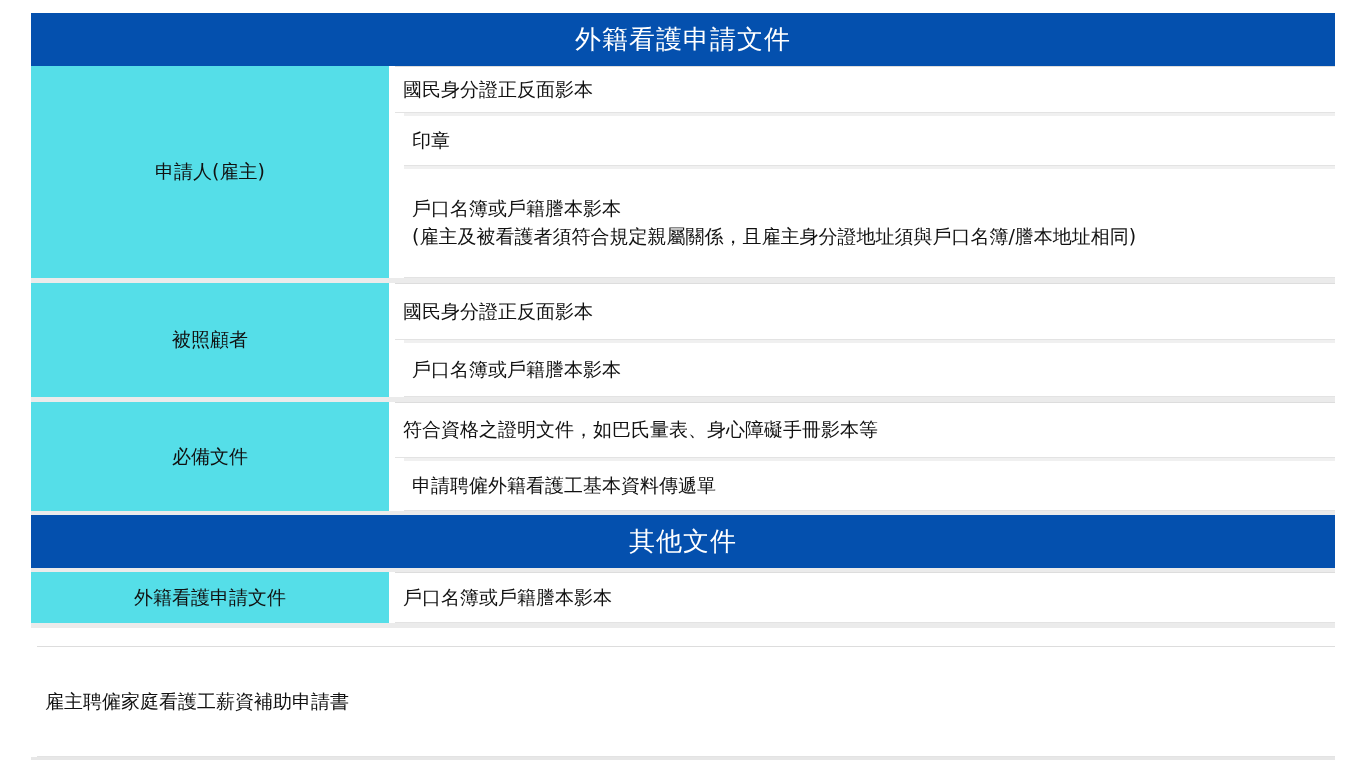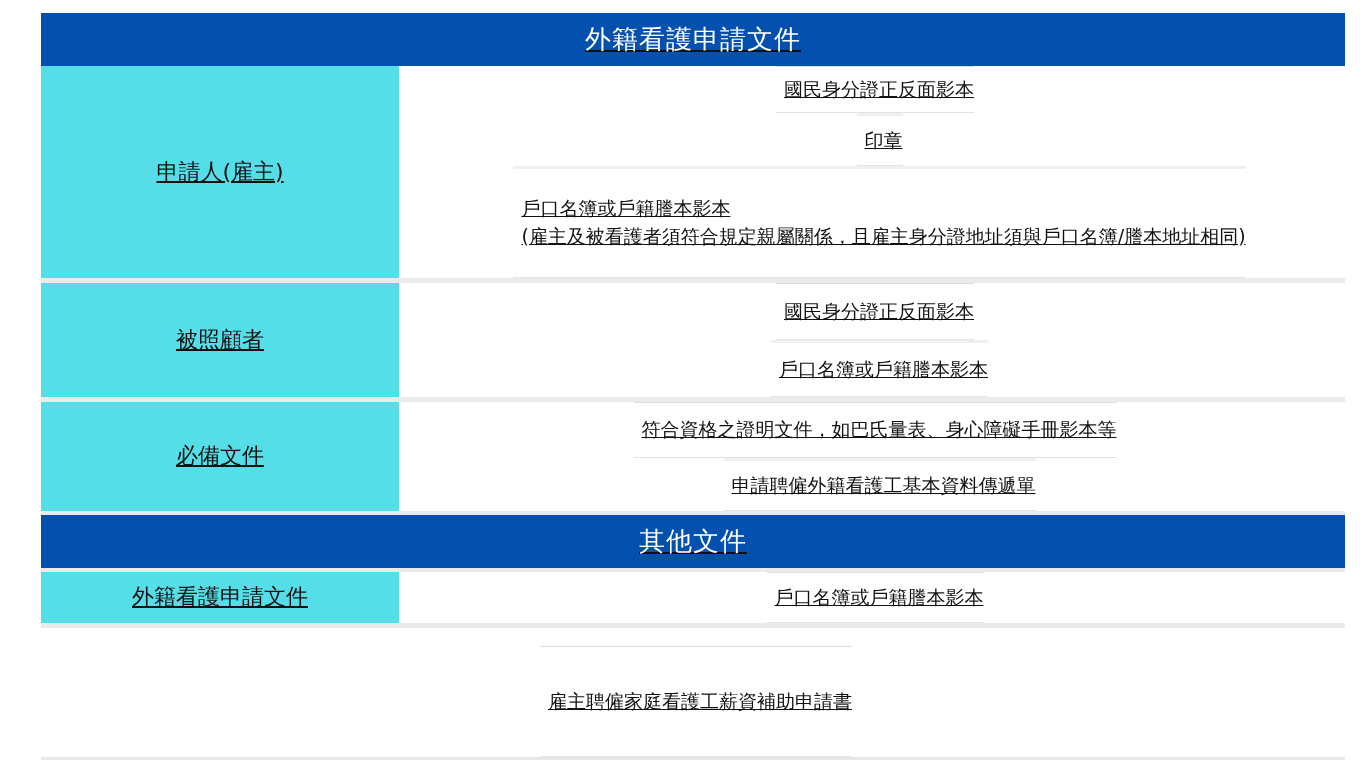--- a/index.html
+++ b/index.html
@@ -11,27 +11,26 @@
     overflow: hidden;
   }
   body {
     font-family: "DejaVu Sans", "Liberation Sans", sans-serif;
     color: #111111;
     -webkit-font-smoothing: antialiased;
   }
 
   .doc-table {
     position: absolute;
-    left: 41px;
+    left: 31px;
     top: 13px;
     width: 1304px;
     box-sizing: border-box;
     border-collapse: separate;
     border-spacing: 0;
-    text-decoration: underline;
   }
 
   
   .section-bar {
     background: #0450AE;
     color: #ffffff;
     text-align: center;
     font-size: 26px;
     line-height: 1.2;
     letter-spacing: 1px;
@@ -56,34 +55,33 @@
 
   .label-cell {
     width: 358px;
     flex: 0 0 358px;
     background: #55DEE8;
     color: #111111;
     display: flex;
     align-items: center;
     justify-content: center;
     text-align: center;
-    font-size: 22px;
+    font-size: 19px;
     line-height: 1.55;
     box-sizing: border-box;
     padding: 4px 0;
   }
 
   .value-col {
     flex: 1 1 auto;
     display: flex;
     flex-direction: column;
     background: #ffffff;
     box-sizing: border-box;
     border-left: 6px solid #ffffff;
-    align-items: center;
   }
 
   .value-cell {
     flex: 1 1 auto;
     display: flex;
     align-items: center;
     box-sizing: border-box;
     padding: 6px 0 6px 8px;
     font-size: 19px;
     line-height: 1.45;

